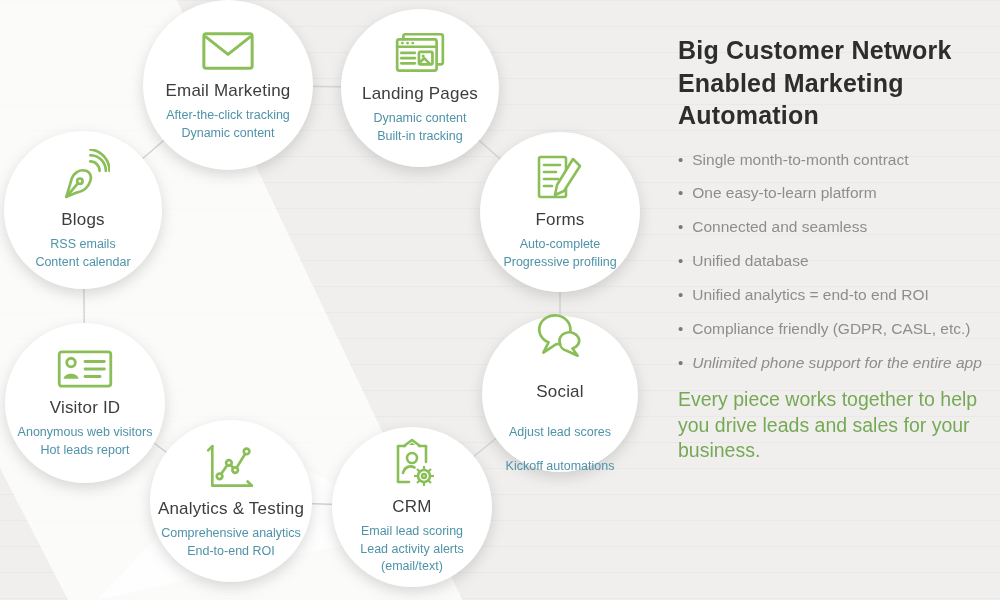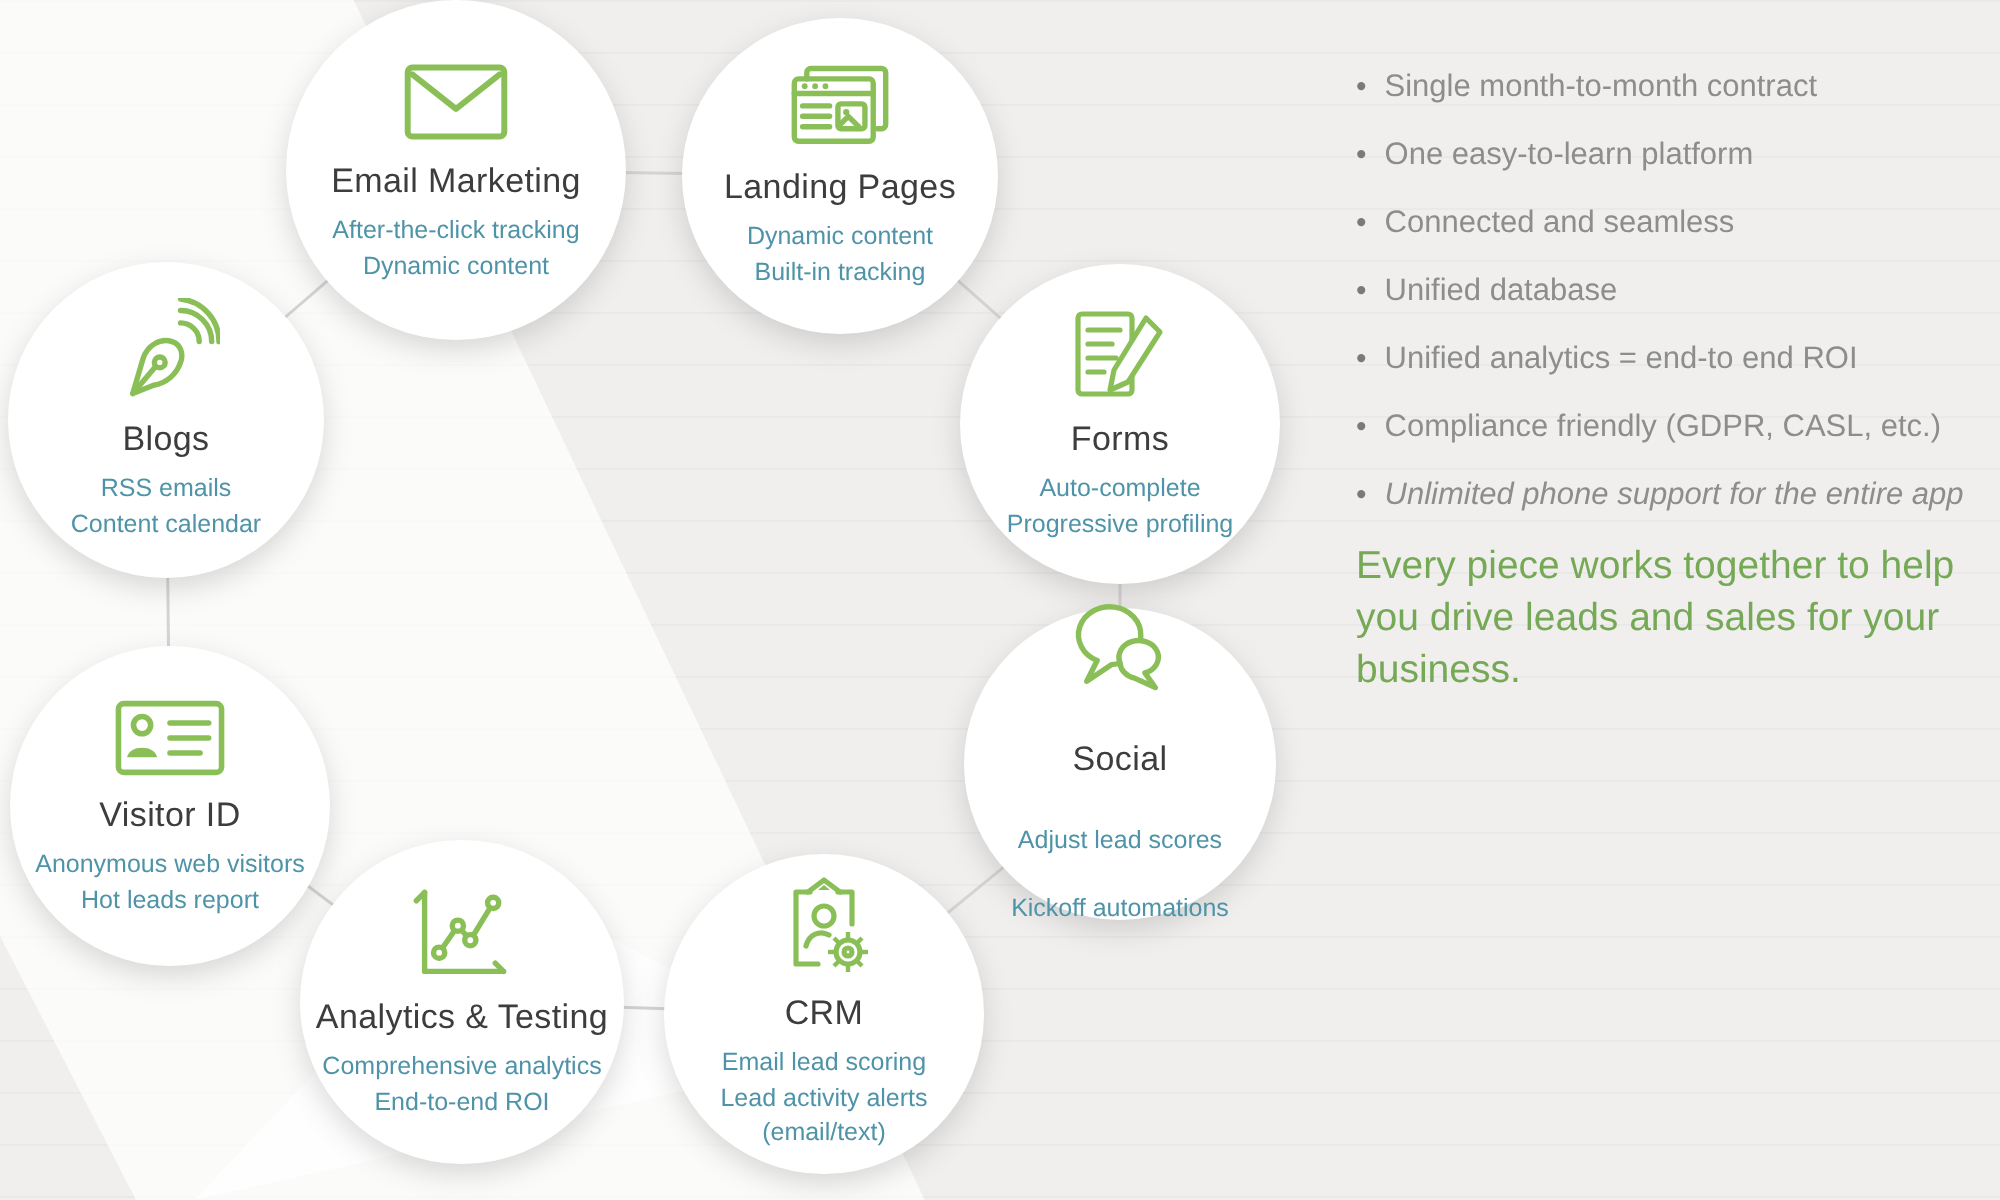--- a/index.html
+++ b/index.html
@@ -42,21 +42,21 @@
   .circle .sub{
     font-size:12.5px; color:#4e93a8; line-height:1.4; white-space:nowrap;
   }
 
   
   .c-email    { left:143px; top:0px;   width:170px; height:170px; }
   .c-landing  { left:341px; top:9px;   width:158px; height:158px;align-items:center; }
   .c-blogs    { left:4px;   top:131px; width:158px; height:158px; }
   .c-forms    { left:480px; top:132px; width:160px; height:160px; }
   .c-visitor  { left:5px;   top:323px; width:160px; height:160px;align-items:center; }
-  .c-social   { left:482px; top:304px; width:156px; height:156px;gap:16px; }
+  .c-social   { left:482px; top:316px; width:156px; height:156px;gap:16px; }
   .c-analytics{ left:150px; top:420px; width:162px; height:162px; }
   .c-crm      { left:332px; top:427px; width:160px; height:160px;align-items:center; }
 
   .panel{
     position:absolute; z-index:3; left:678px; top:34px; width:306px;
   }
   .panel h1{
     font-size:25px; font-weight:600; color:#2d2d2d; line-height:1.3;
     letter-spacing:0.2px; margin-bottom:18px;
   }
@@ -230,20 +230,21 @@
         <circle class="ic" cx="38" cy="38" r="2" stroke-width="2"></circle>
       </svg>
     </span>
     <div class="title">CRM</div>
     <div class="sub">Email lead scoring</div>
     <div class="sub">Lead activity alerts</div>
     <div class="sub">(email/text)</div>
   </div>
 
   <div class="panel">
+    <h1>Big Customer Network Enabled Marketing Automation</h1>
     <ul>
       <li>
         <span class="dot">•</span>
         <span class="bullet-text">Single month-to-month contract</span>
       </li>
       <li>
         <span class="dot">•</span>
         <span class="bullet-text">One easy-to-learn platform</span>
       </li>
       <li>

